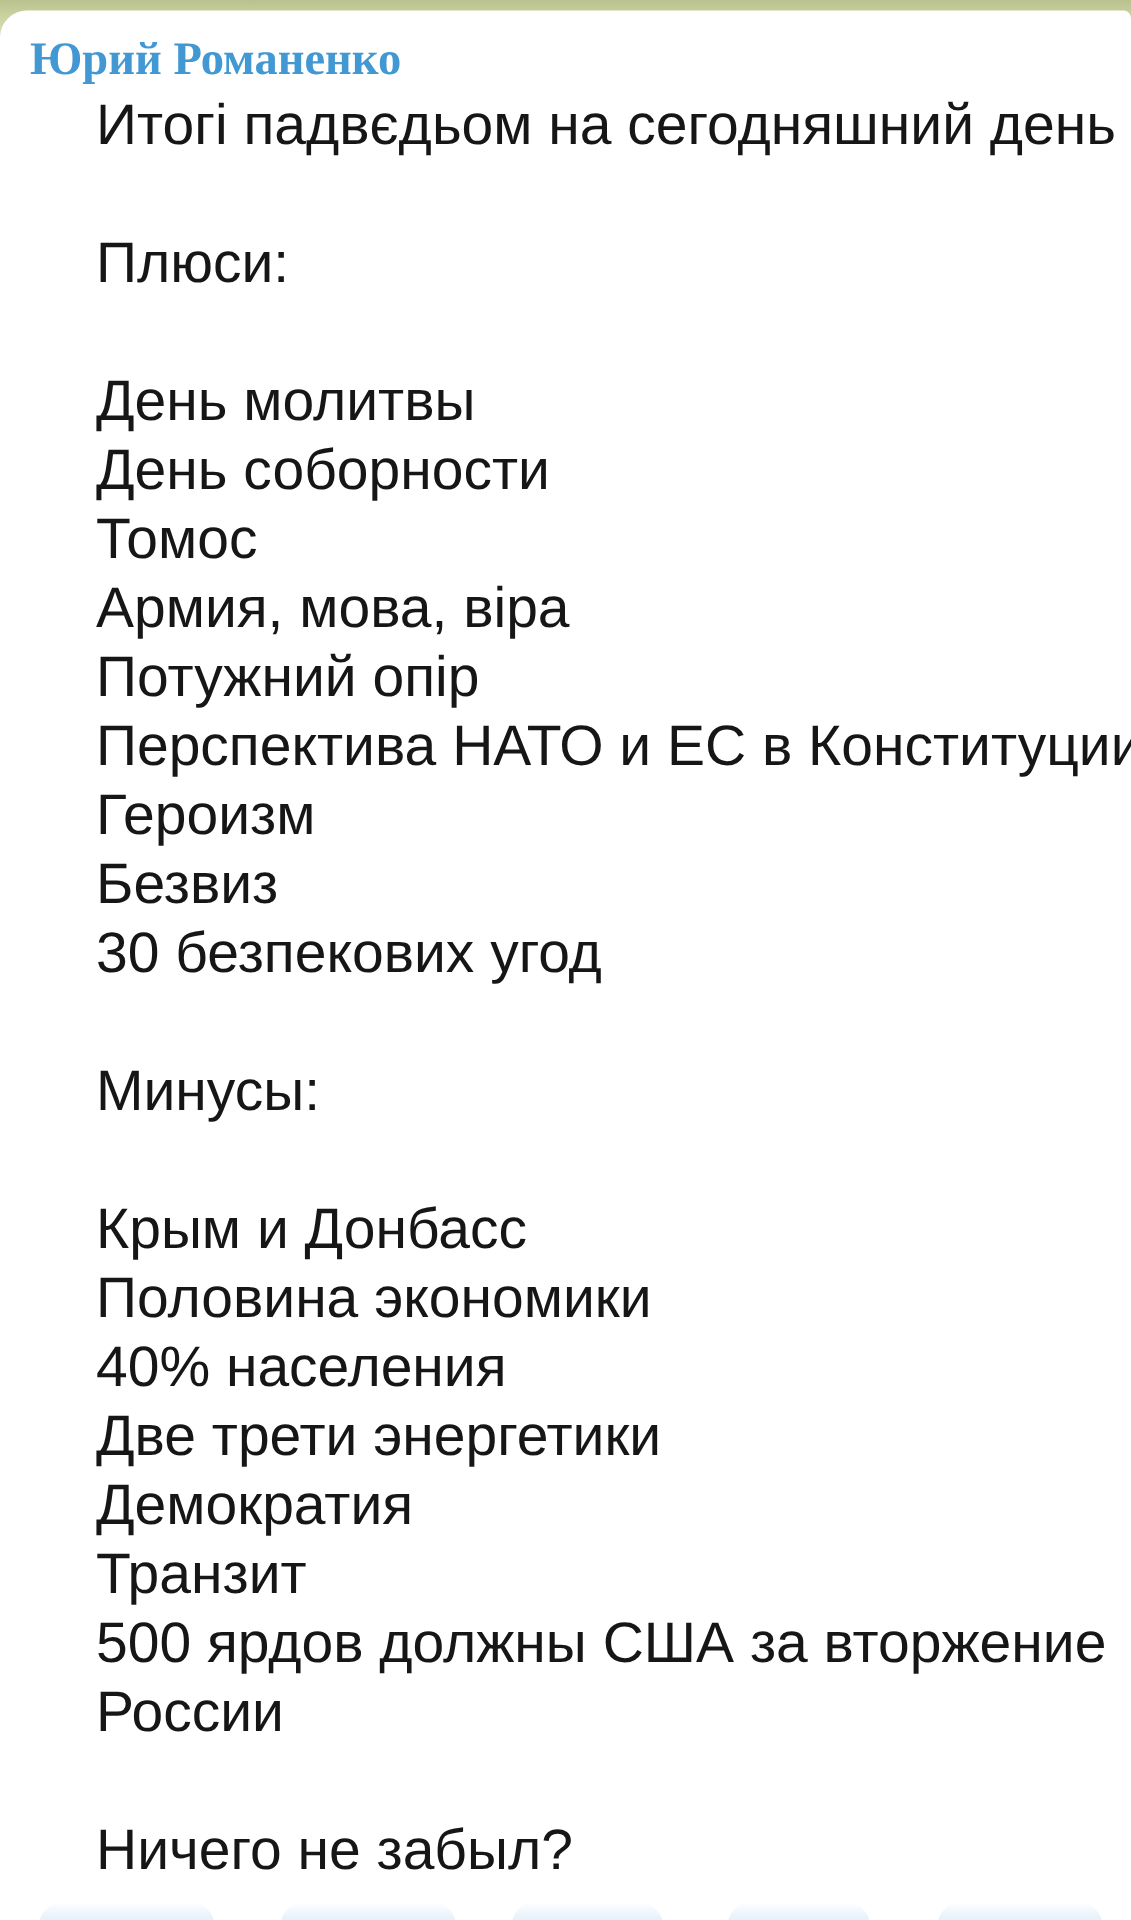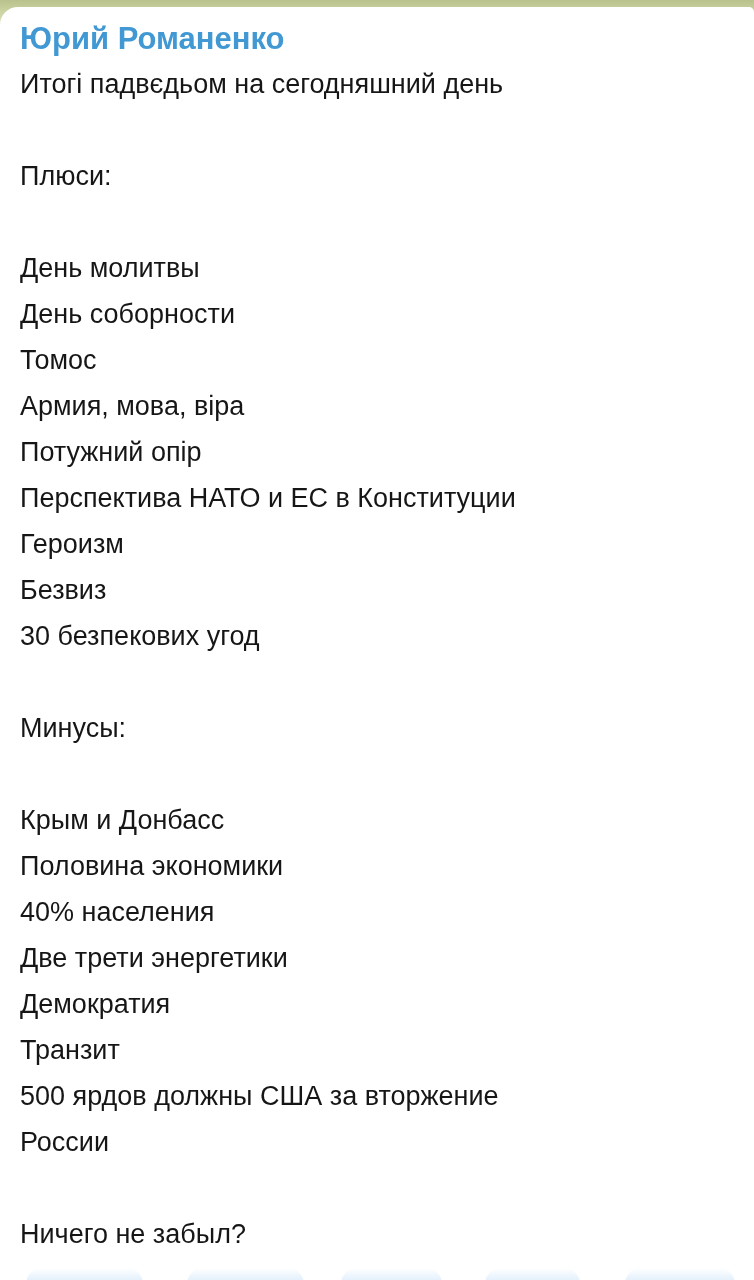--- a/index.html
+++ b/index.html
@@ -28,29 +28,31 @@
     border-radius: 18px 5px 0 0;
     box-sizing: border-box;
   }
   .author {
     padding: 13px 20px 0 20px;
     font-size: 31px;
     line-height: 38px;
     font-weight: 700;
     color: #4198d3;
     white-space: pre;
+    font-family: Liberation Serif, serif;
   }
   .msg-text {
     margin-top: 3px;
     padding: 0 0 0 20px;
-    font-size: 27px;
+    font-size: 38px;
     line-height: 46px;
     color: #161616;
     white-space: pre;
     letter-spacing: 0px;
+    margin-left: 44px;
   }
   .reactions {
     position: absolute;
     left: 0;
     top: 1261px;
     width: 754px;
     height: 19px;
   }
   .pill {
     position: absolute;

